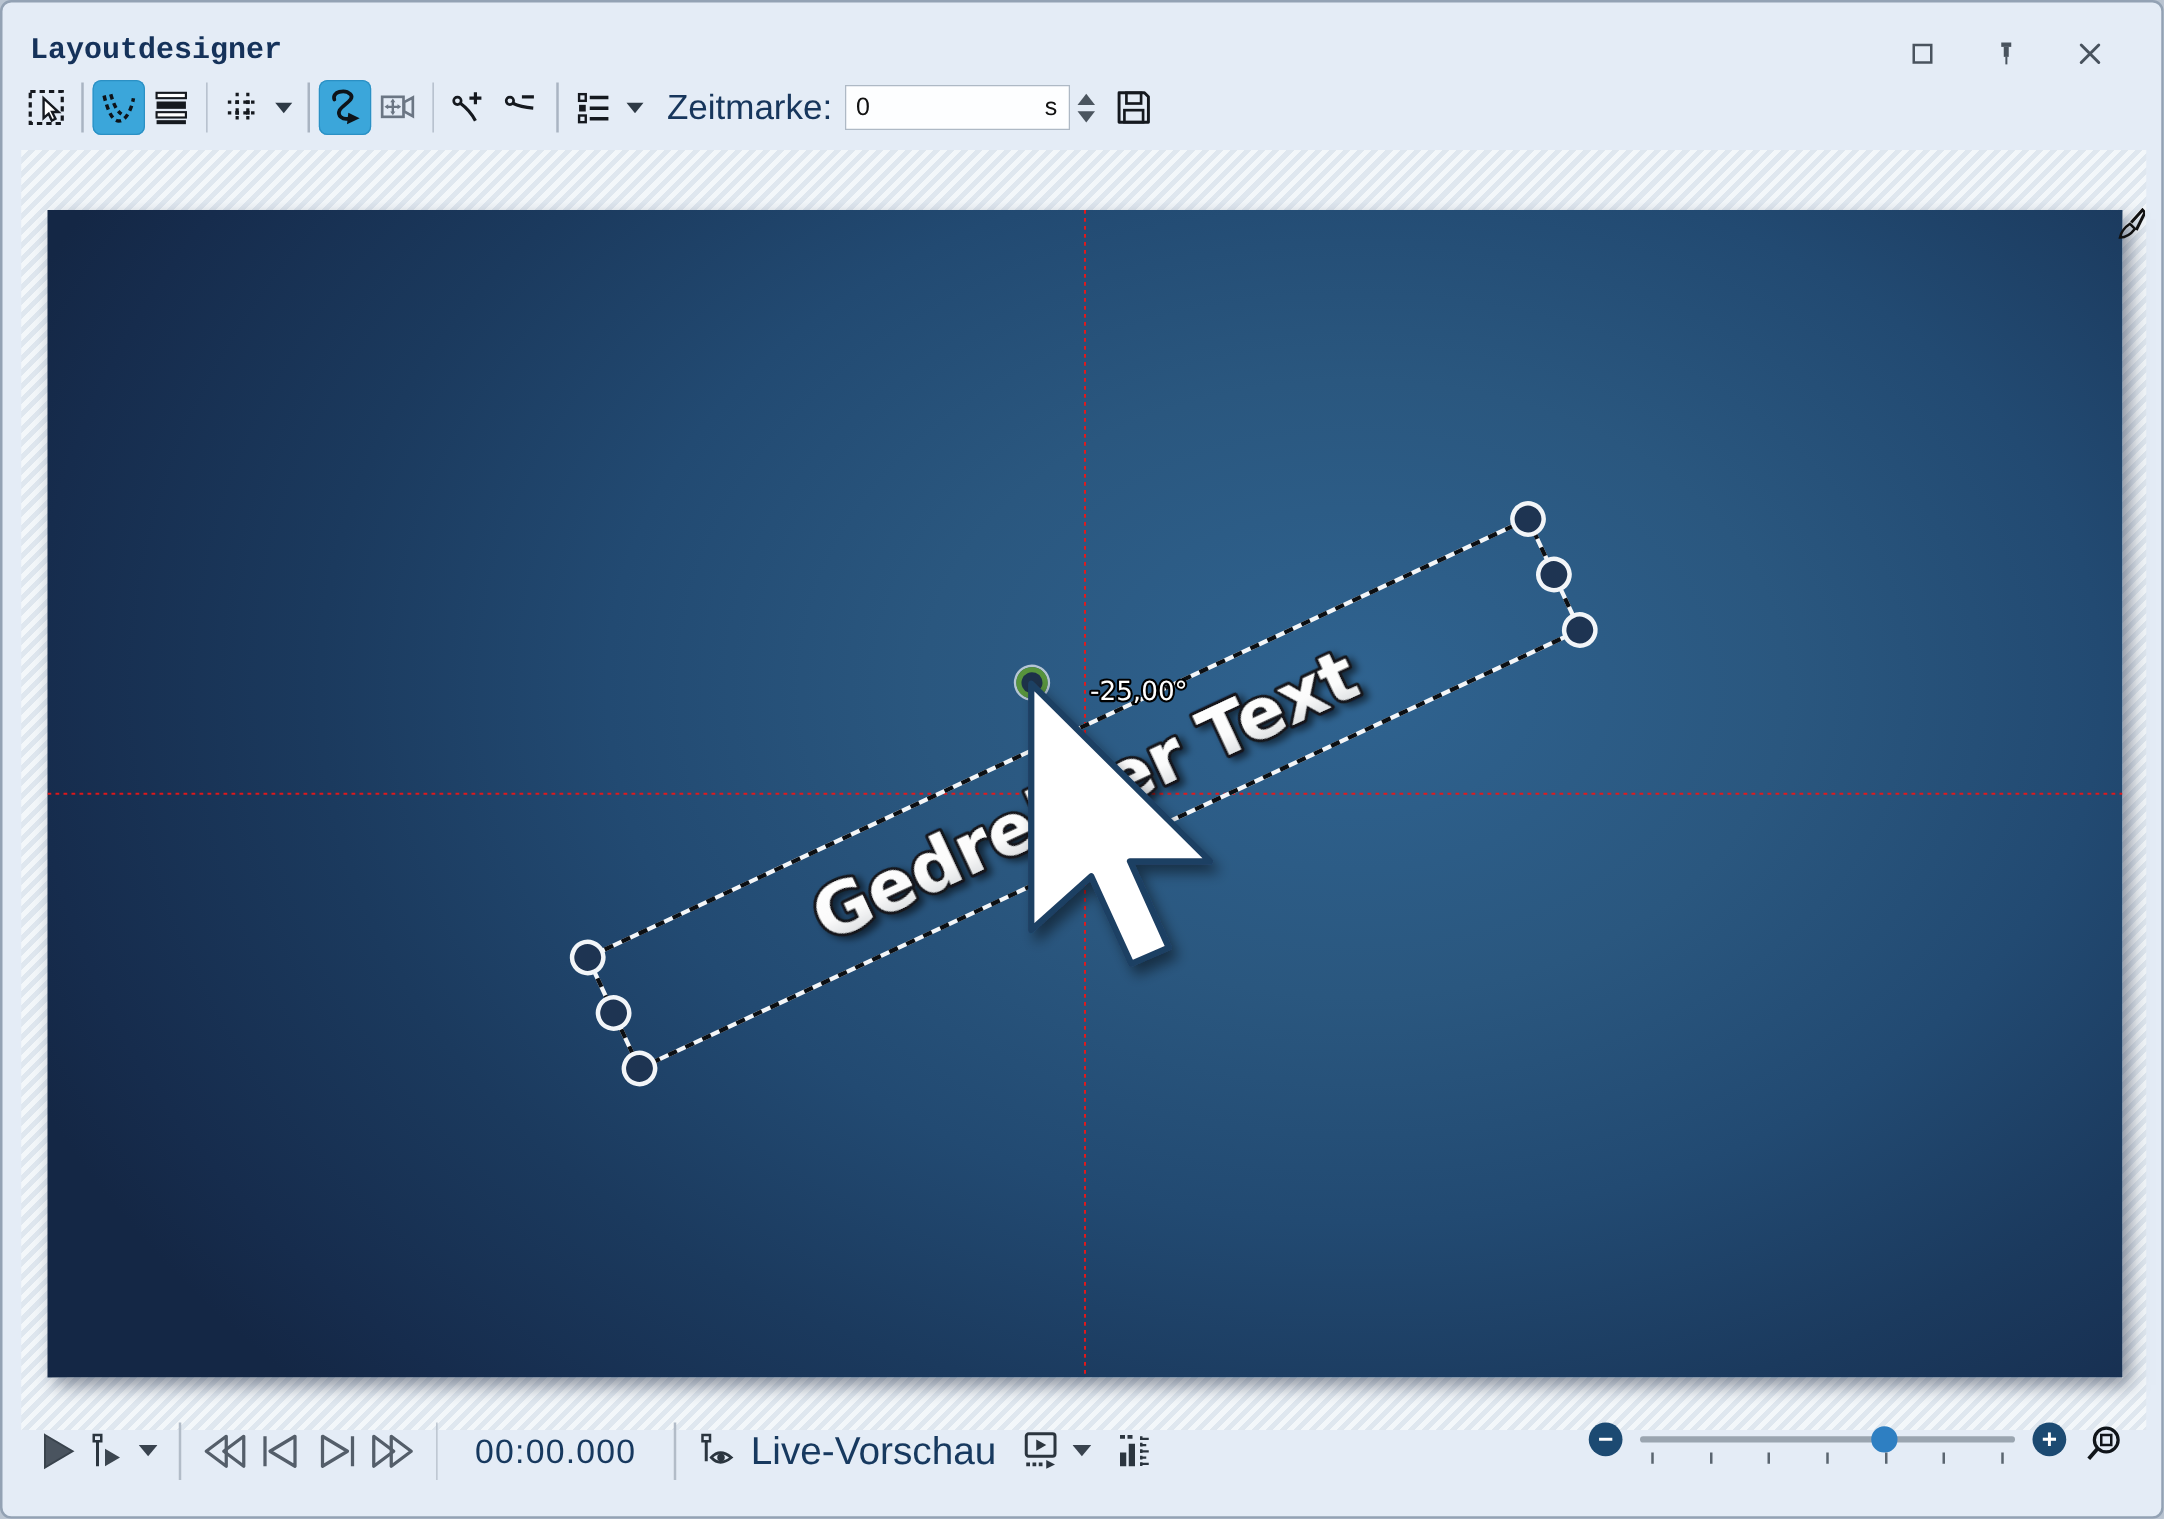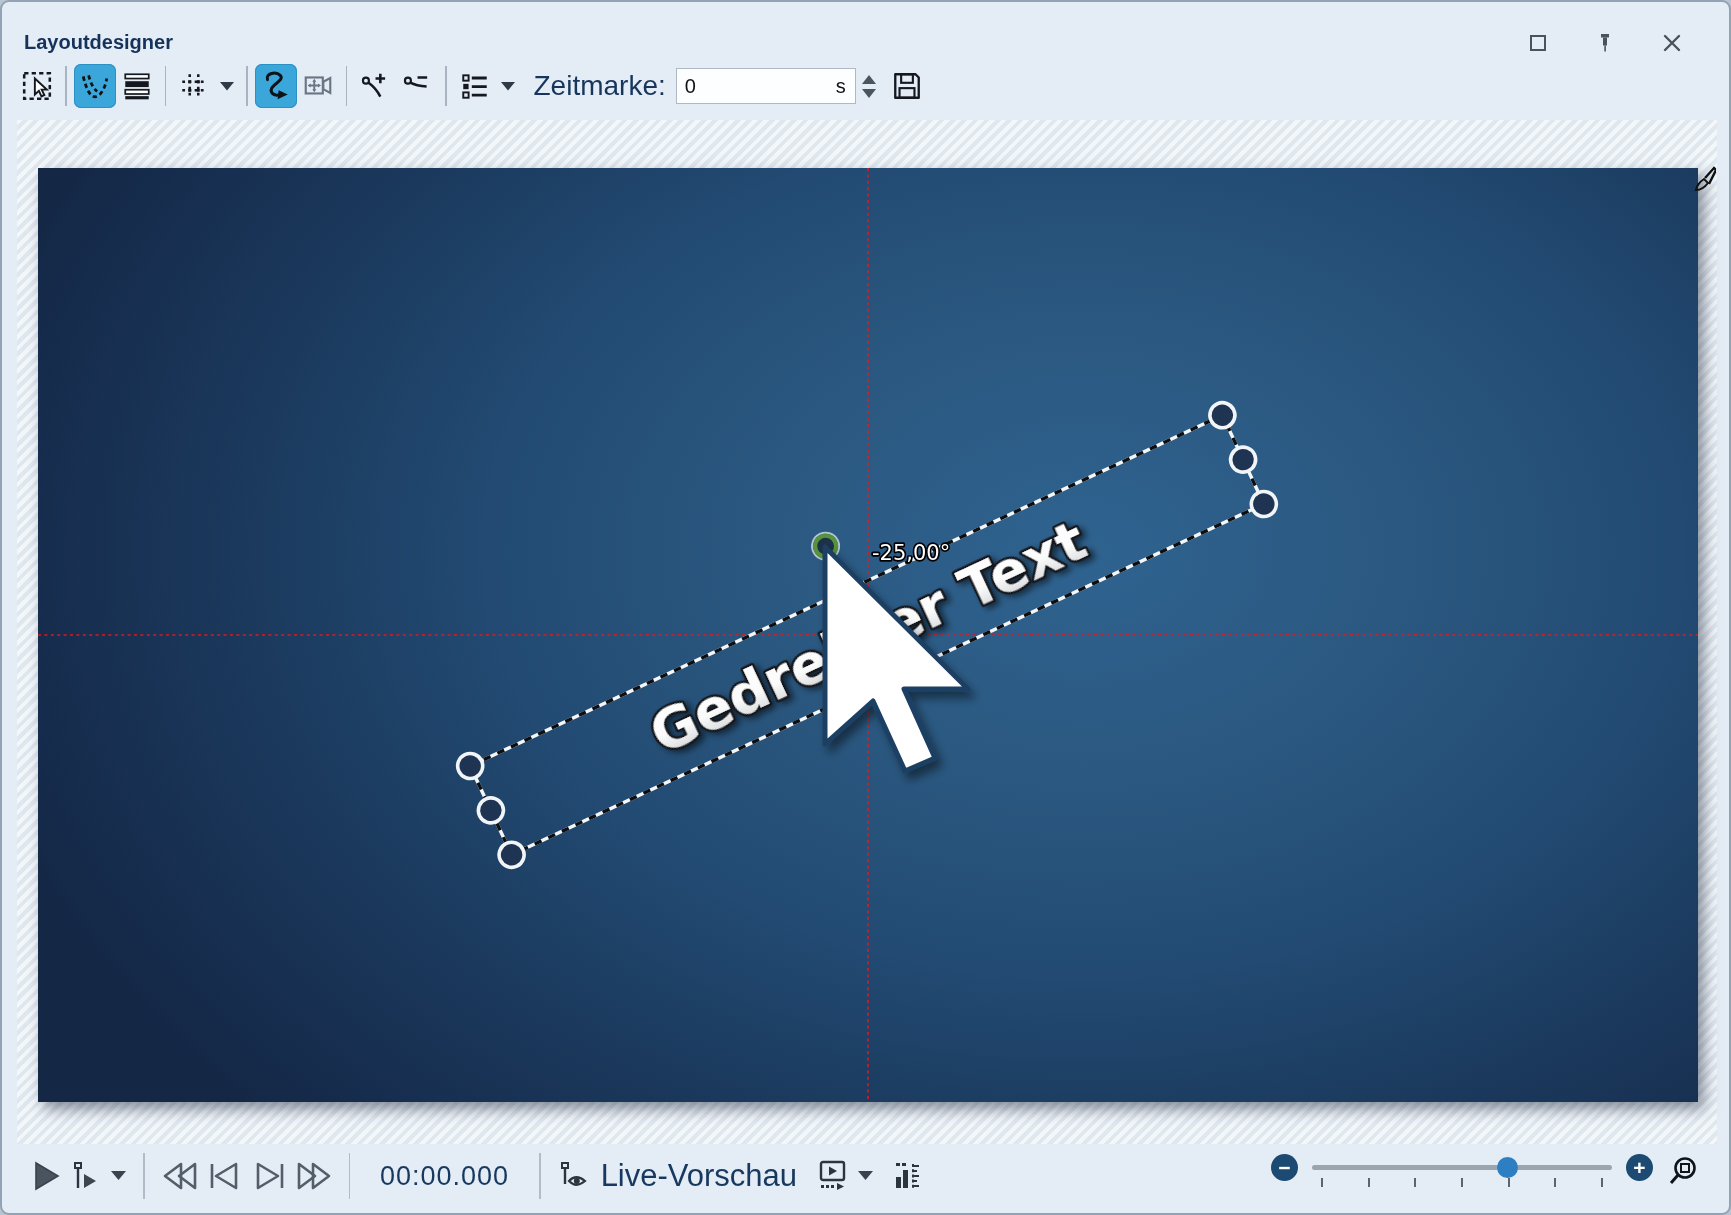--- a/index.html
+++ b/index.html
@@ -1,21 +1,21 @@
 <!DOCTYPE html>
 <html><head>
 <meta charset="utf-8">
 <style>
   * { margin:0; padding:0; box-sizing:border-box; }
   html,body { width:1731px; height:1215px; background:#b9c4d1; font-family:"Liberation Sans","DejaVu Sans",sans-serif; }
   .window { position:relative; width:1731px; height:1215px; background:#e4ecf6; border:2px solid #93a2b4; border-radius:9px; overflow:hidden; }
 
   
   .titlebar { position:absolute; top:0; left:0; right:0; height:56px; display:flex; align-items:flex-end; padding:0 46px 4px 22px; }
-  .title { font-size:20px; font-weight:bold; color:#15325a; }
+  .title { font-size:24px; font-weight:bold; color:#15325a;font-family:Liberation Mono, monospace; }
   .win-btns { margin-left:auto; display:flex; align-items:center; gap:45px; }
   .win-btn { width:22px; height:22px; display:flex; align-items:center; justify-content:center; cursor:default; }
 
   
   .toolbar { position:absolute; top:56px; left:14px; height:56px; display:flex; align-items:center; }
   .tbtn { width:42px; height:44px; display:flex; align-items:center; justify-content:center; border-radius:7px; }
   .tbtn.active { background:#3ba6da; box-shadow:inset 0 0 0 1px #2b90c4; }
   .tsep { width:1.5px; height:40px; background:#a9b4c2; margin:0 7px; }
   .zm-label { font-size:28px; color:#17365c; margin:0 10px 0 14px; }
   .zm-box { position:relative; width:180px; height:36px; background:#fdfeff; border:1.5px solid #aeb9c5; display:flex; align-items:center; }
@@ -29,21 +29,21 @@
   
   .workspace { position:absolute; left:15px; top:118px; width:1700px; height:1024px;
     background:repeating-linear-gradient(135deg,#f3f7fa 0 4px,#dfe7ef 4px 8px); }
   .canvas { position:absolute; left:21px; top:48px; width:1660px; height:934px;
     background:radial-gradient(1150px 820px at 63% 41%, #2f6390 0%, #2a577f 30%, #224a72 52%, #1b3a5e 72%, #162c4d 92%, #142745 100%);
     box-shadow:6px 7px 14px rgba(45,55,75,.55); }
   .canvas svg { position:absolute; inset:0; }
   .brush-corner { position:absolute; left:1677px; top:46px; }
 
   
-  .bottombar { position:absolute; left:0; right:0; bottom:6px; height:62px; display:flex; align-items:center; padding:0 24px; }
+  .bottombar { position:absolute; left:0; right:0; bottom:21px; height:62px; display:flex; align-items:center; padding:0 24px; }
   .bbtn { display:flex; align-items:center; justify-content:center; margin:0 5px; }
   .bsep { width:1.5px; height:46px; background:#b2bcc8; margin:0 12px; }
   .time { font-size:27px; color:#17395f; margin:0 18px; letter-spacing:1px; }
   .live-label { font-size:31px; color:#17395f; margin:0 14px 0 8px; }
 
   .zoom-cluster { position:absolute; right:30px; bottom:16px; display:flex; align-items:flex-start; }
   .zbtn { width:27px; height:27px; border-radius:50%; background:#1c4a72; color:#fff; font-size:21px; font-weight:bold; display:flex; align-items:center; justify-content:center; line-height:1; }
   .zoom-slider { position:relative; width:300px; height:36px; margin:0 14px; }
   .ztrack { position:absolute; top:11px; left:0; right:0; height:5px; background:#9aa5b0; border-radius:3px; }
   .zthumb { position:absolute; top:3px; width:21px; height:21px; border-radius:50%; background:#2e7fc2; transform:translateX(-10px); }

